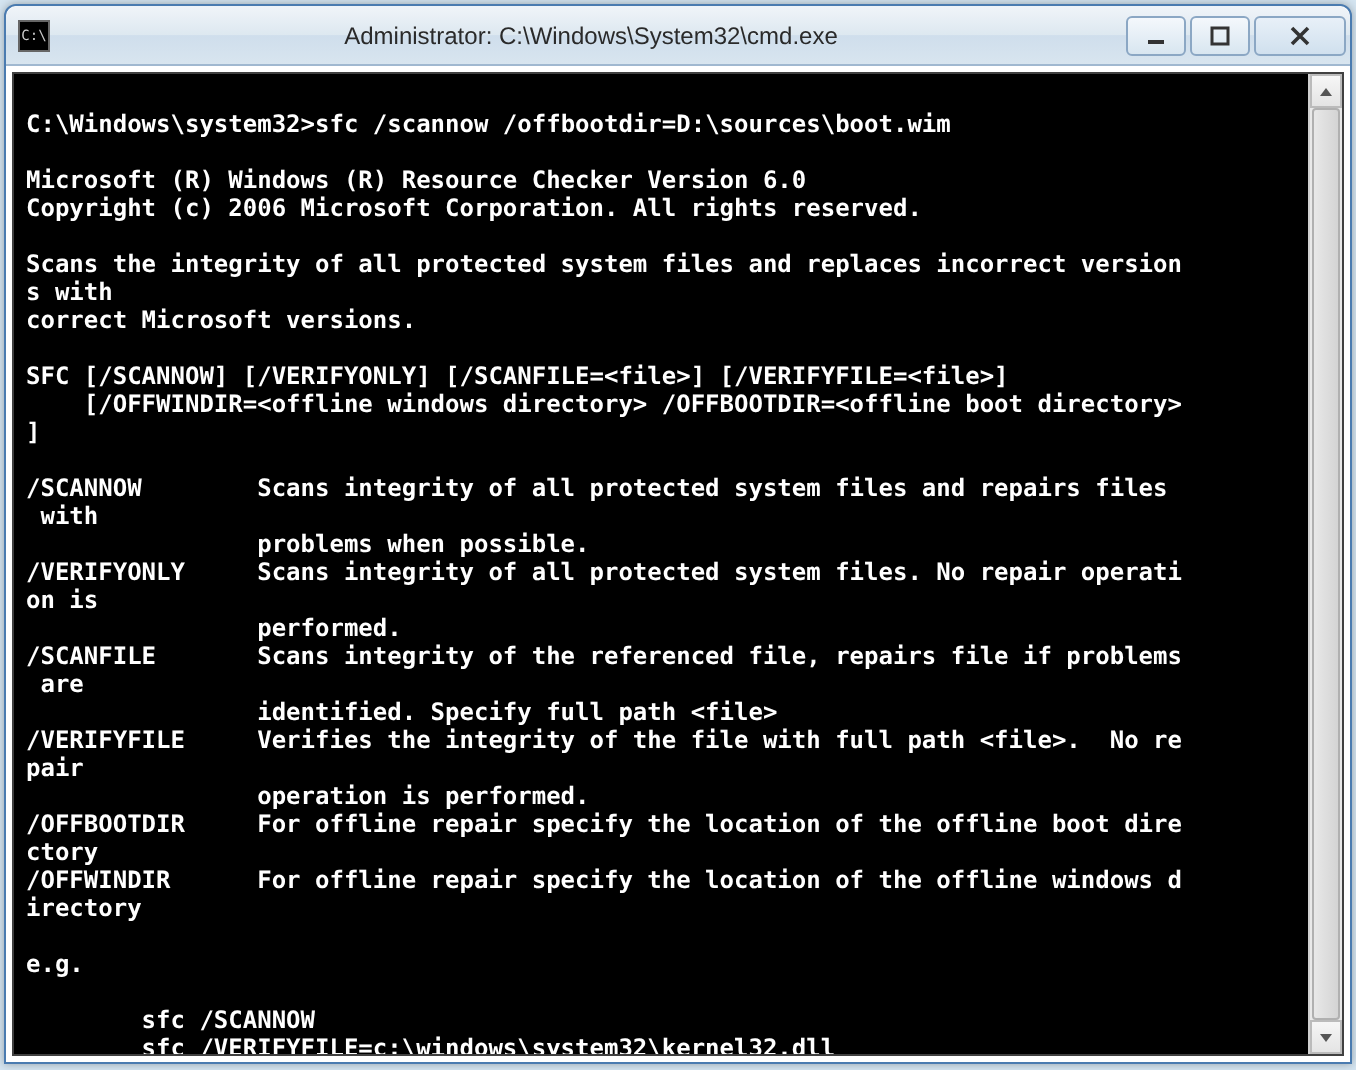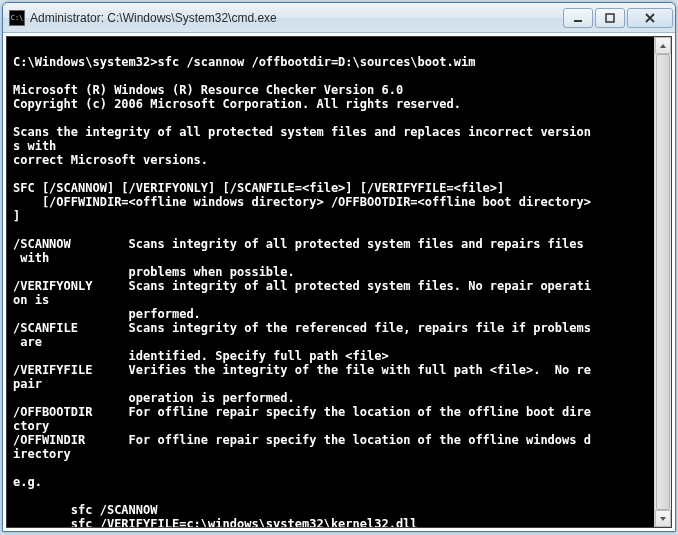--- a/index.html
+++ b/index.html
@@ -1,20 +1,20 @@
 <!DOCTYPE html>
 <html><head>
   <meta charset="utf-8">
   <style>
     * { margin: 0; padding: 0; box-sizing: border-box; }
     body { width: 678px; height: 535px; background: #d4e4f0; font-family: 'Segoe UI', Tahoma, sans-serif; overflow: hidden; }
     .window { width: 674px; height: 530px; margin: 2px; border: 1px solid #4a7bb0; border-radius: 6px 6px 0 0; background: #fff; box-shadow: 0 0 4px rgba(0,0,0,0.3); display: flex; flex-direction: column; }
     .titlebar { height: 30px; background: linear-gradient(to bottom, #f0f4f9 0%, #dde8f0 50%, #cfdeec 51%, #d8e5ef 100%); border-radius: 6px 6px 0 0; display: flex; align-items: center; padding: 0 2px 0 6px; border-bottom: 1px solid #a0b8d0; }
     .title-icon { width: 16px; height: 16px; background: #000; border: 1px solid #666; margin-right: 5px; display: flex; align-items: center; justify-content: center; color: #ccc; font-size: 7px; font-family: monospace; }
-    .title-text { flex: 1; font-size: 12px; color: #2a2a2a; overflow: hidden; text-overflow: ellipsis; white-space: nowrap; }
+    .title-text { flex: 1; font-size: 12px; color: #2a2a2a; overflow: hidden; text-overflow: ellipsis; white-space: nowrap; text-align: center; }
     .win-buttons { display: flex; gap: 0; }
     .win-btn { width: 30px; height: 20px; border: 1px solid #8ba7c4; background: linear-gradient(to bottom, #f4f8fc, #d8e6f0); border-radius: 3px; margin-left: 2px; display: flex; align-items: center; justify-content: center; cursor: pointer; }
     .win-btn.close { width: 46px; background: linear-gradient(to bottom, #e8f0f8, #d0e0ee); }
     .win-btn svg { display: block; }
     .console { flex: 1; background: #000; color: #fff; font-family: 'Lucida Console', 'Consolas', monospace; font-size: 12px; line-height: 14px; padding: 4px 0 4px 6px; overflow: hidden; position: relative; font-weight: bold; margin: 3px; border: 1px solid #404040; }
     .console-content { white-space: pre; }
     .prompt-line { display: inline; }
     .scrollbar-v { position: absolute; right: 0; top: 0; bottom: 0; width: 17px; background: #f0f0f0; border-left: 1px solid #d0d0d0; display: flex; flex-direction: column; }
     .sb-btn { height: 17px; background: linear-gradient(to bottom, #f6f6f6, #e4e4e4); border: 1px solid #bbb; display: flex; align-items: center; justify-content: center; cursor: pointer; }
     .sb-track { flex: 1; background: #e9e9e9; position: relative; }

